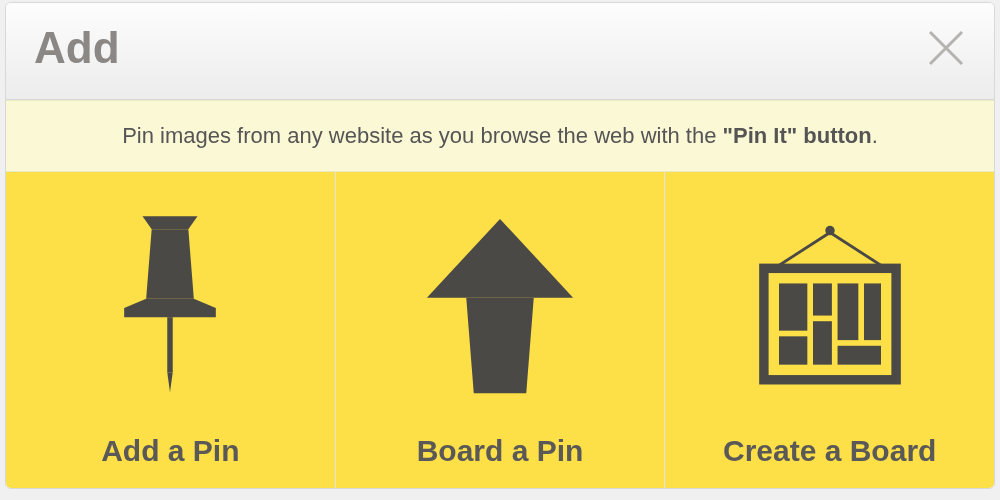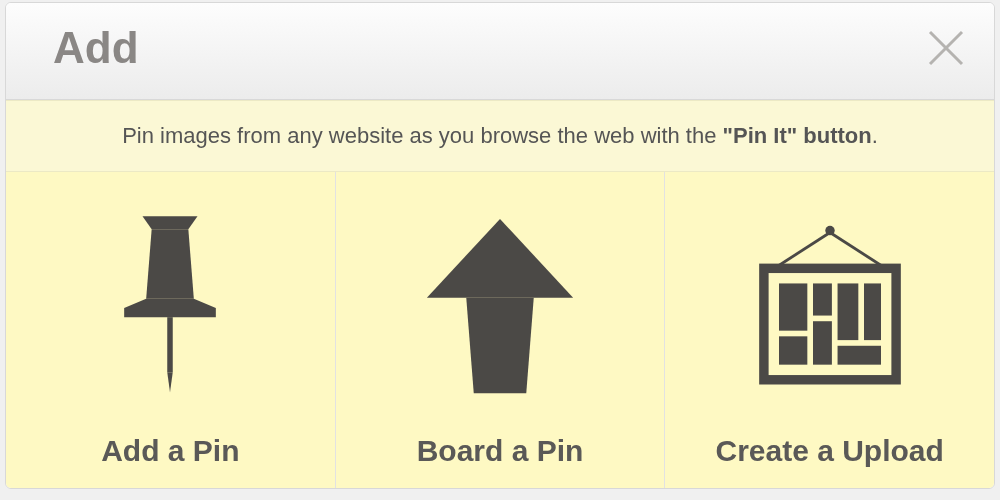--- a/index.html
+++ b/index.html
@@ -27,42 +27,41 @@
       border-bottom: 1px solid #d8d8d8;
       padding: 20px 28px 26px 28px;
       display: flex;
       justify-content: space-between;
       align-items: center;
     }
     .header-title {
       color: #8a8785;
       font-size: 44px;
       font-weight: bold;
-      margin-left: 19px;
     }
     .close-icon {
       width: 40px;
       height: 40px;
       cursor: pointer;
     }
     .banner {
       background: #fbf8d5;
       border-bottom: 1px solid #ece9c5;
       border-top: 1px solid #ece9c5;
       padding: 22px 12px;
       text-align: center;
       color: #555;
       font-size: 22px;
     }
     .banner .bold {
       font-weight: bold;
     }
     .options {
       display: flex;
-      background: #fef9c3;
+      background: #fde047;
     }
     .option {
       flex: 1;
       text-align: center;
       padding: 36px 10px 20px 10px;
       cursor: pointer;
       border-right: 1px solid #e2e2e2;
     }
     .option:last-child {
       border-right: none;
@@ -138,17 +137,17 @@
             <rect x="36" y="64" width="30" height="50" fill="#4b4946" stroke="none"></rect>
             <rect x="36" y="120" width="30" height="30" fill="#4b4946" stroke="none"></rect>
             <rect x="72" y="64" width="20" height="34" fill="#4b4946" stroke="none"></rect>
             <rect x="72" y="104" width="20" height="46" fill="#4b4946" stroke="none"></rect>
             <rect x="98" y="64" width="22" height="60" fill="#4b4946" stroke="none"></rect>
             <rect x="98" y="130" width="46" height="20" fill="#4b4946" stroke="none"></rect>
             <rect x="126" y="64" width="18" height="60" fill="#4b4946" stroke="none"></rect>
           </g>
         </svg>
       </div>
-      <div class="option-label">Create a Upload</div>
+      <div class="option-label">Create a Board</div>
     </div>
 
   </div>
 </div>
 
 </body></html>

